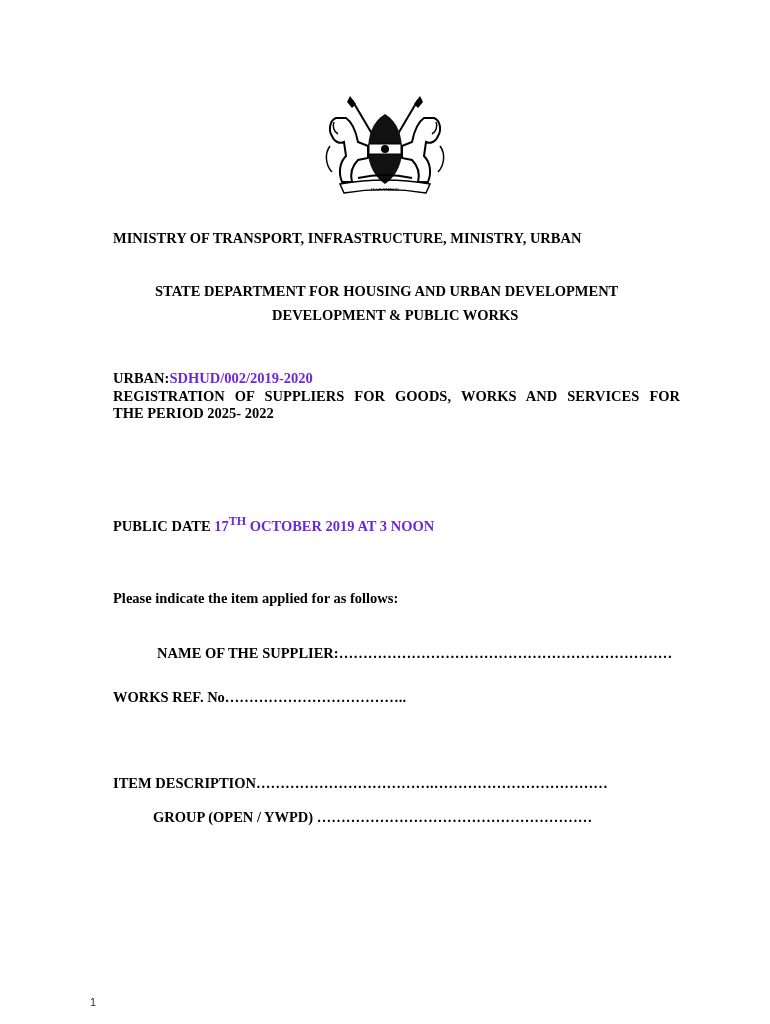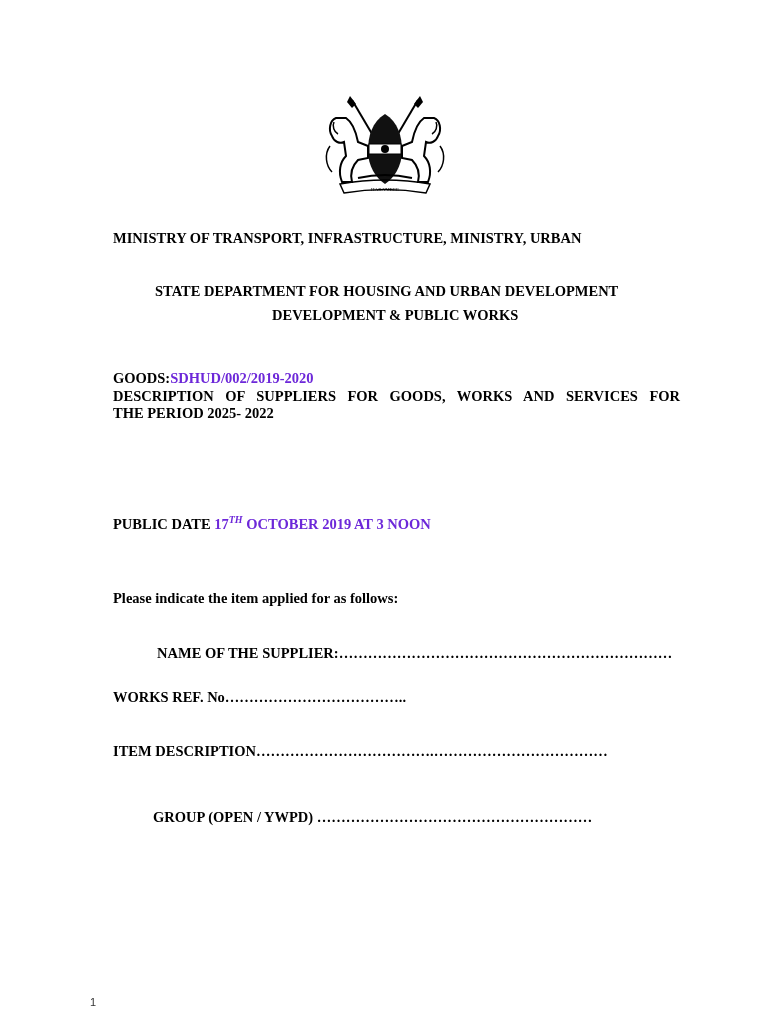--- a/index.html
+++ b/index.html
@@ -5,21 +5,21 @@
   html, body { margin: 0; padding: 0; }
   body {
     width: 770px; height: 1024px; background: #ffffff; position: relative;
     font-family: "Liberation Serif", serif; color: #000; overflow: hidden;
   }
   .abs { position: absolute; white-space: nowrap; }
   .b { font-weight: bold; font-size: 14.5px; }
   .red { color: #6d28d9; }
   .crest { position: absolute; left: 322px; top: 96px; width: 126px; height: 100px; }
   .justify { text-align: justify; text-align-last: justify; width: 567px; white-space: normal; }
-  sup { font-size: 10px; vertical-align: 6px; font-style: italic; }
+  sup { font-size: 12px; vertical-align: 6px; }
   .pagenum { font-family: "Liberation Sans", sans-serif; font-size: 11px; color: #333; }
 </style>
 </head>
 <body>
 
 <div class="crest">
   <svg width="126" height="100" viewBox="0 0 126 100">
 
     <line x1="30" y1="4" x2="56" y2="48" stroke="#000" stroke-width="2"></line>
     <polygon points="28,0 34,8 30,12 25,6" fill="#000"></polygon>
@@ -42,28 +42,28 @@
     <path d="M36,82 Q63,76 90,82" fill="none" stroke="#000" stroke-width="2"></path>
     <text x="63" y="95" font-size="5" text-anchor="middle" font-family="Liberation Serif, serif">HARAMBEE</text>
   </svg>
 </div>
 
 <div class="abs b" style="left:113px; top:230px;">MINISTRY OF TRANSPORT, INFRASTRUCTURE, MINISTRY, URBAN</div>
 <div class="abs b" style="left:272px; top:273px;margin-top:34px;">DEVELOPMENT &amp; PUBLIC WORKS</div>
 <div class="abs b" style="left:155px; top:283px;">STATE DEPARTMENT FOR HOUSING AND URBAN DEVELOPMENT</div>
 
 <div class="abs b" style="left:113px; top:370px;">
-  <span>GOODS:</span><span class="red">SDHUD/002/2019-2020</span>
+  <span>URBAN:</span><span class="red">SDHUD/002/2019-2020</span>
 </div>
-<div class="abs b justify" style="left:113px; top:388px;">DESCRIPTION OF SUPPLIERS FOR GOODS, WORKS AND SERVICES FOR</div>
+<div class="abs b justify" style="left:113px; top:388px;">REGISTRATION OF SUPPLIERS FOR GOODS, WORKS AND SERVICES FOR</div>
 <div class="abs b" style="left:113px; top:405px;">THE PERIOD 2025- 2022</div>
 
 <div class="abs b" style="left:113px; top:514px;">
   <span>PUBLIC DATE </span><span class="red">17</span><sup class="red">TH</sup><span class="red"> OCTOBER 2019 AT 3 NOON</span>
 </div>
 
 <div class="abs b" style="left:113px; top:590px;">Please indicate the item applied for as follows:</div>
 <div class="abs b" style="left:113px; top:645px;margin-left:44px;">NAME OF THE SUPPLIER:……………………………………………………………</div>
 <div class="abs b" style="left:113px; top:689px;">WORKS REF. No………………………………..</div>
-<div class="abs b" style="left:113px; top:743px;">ITEM DESCRIPTION……………………………….………………………………</div>
+<div class="abs b" style="left:113px; top:775px;">ITEM DESCRIPTION……………………………….………………………………</div>
 <div class="abs b" style="left:113px; top:809px;margin-left:40px;">GROUP (OPEN / YWPD) …………………………………………………</div>
 
 <div class="abs pagenum" style="left:90px; top:996px;">1</div>
 
 </body></html>

